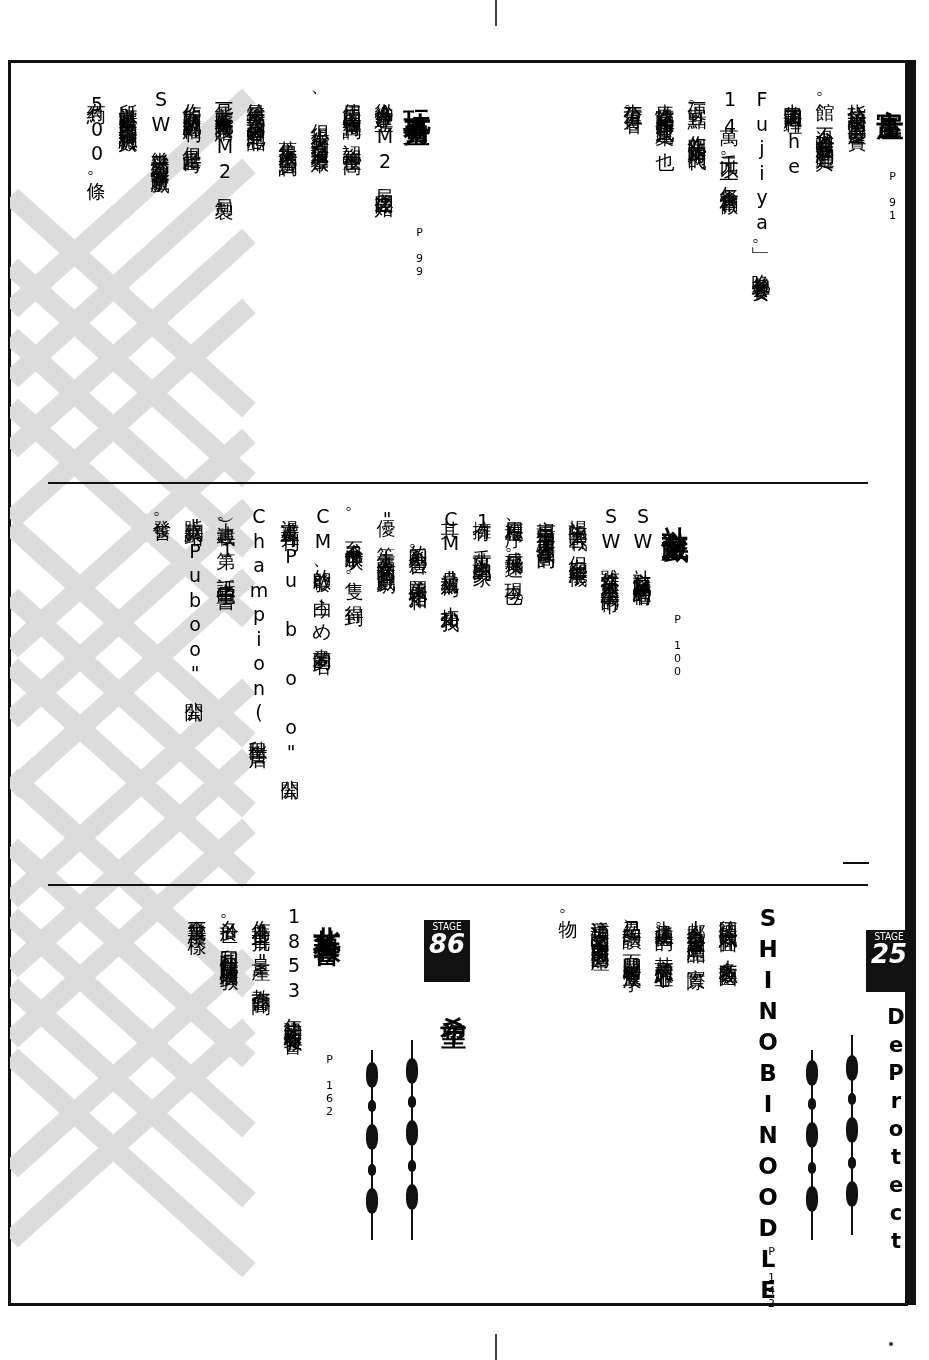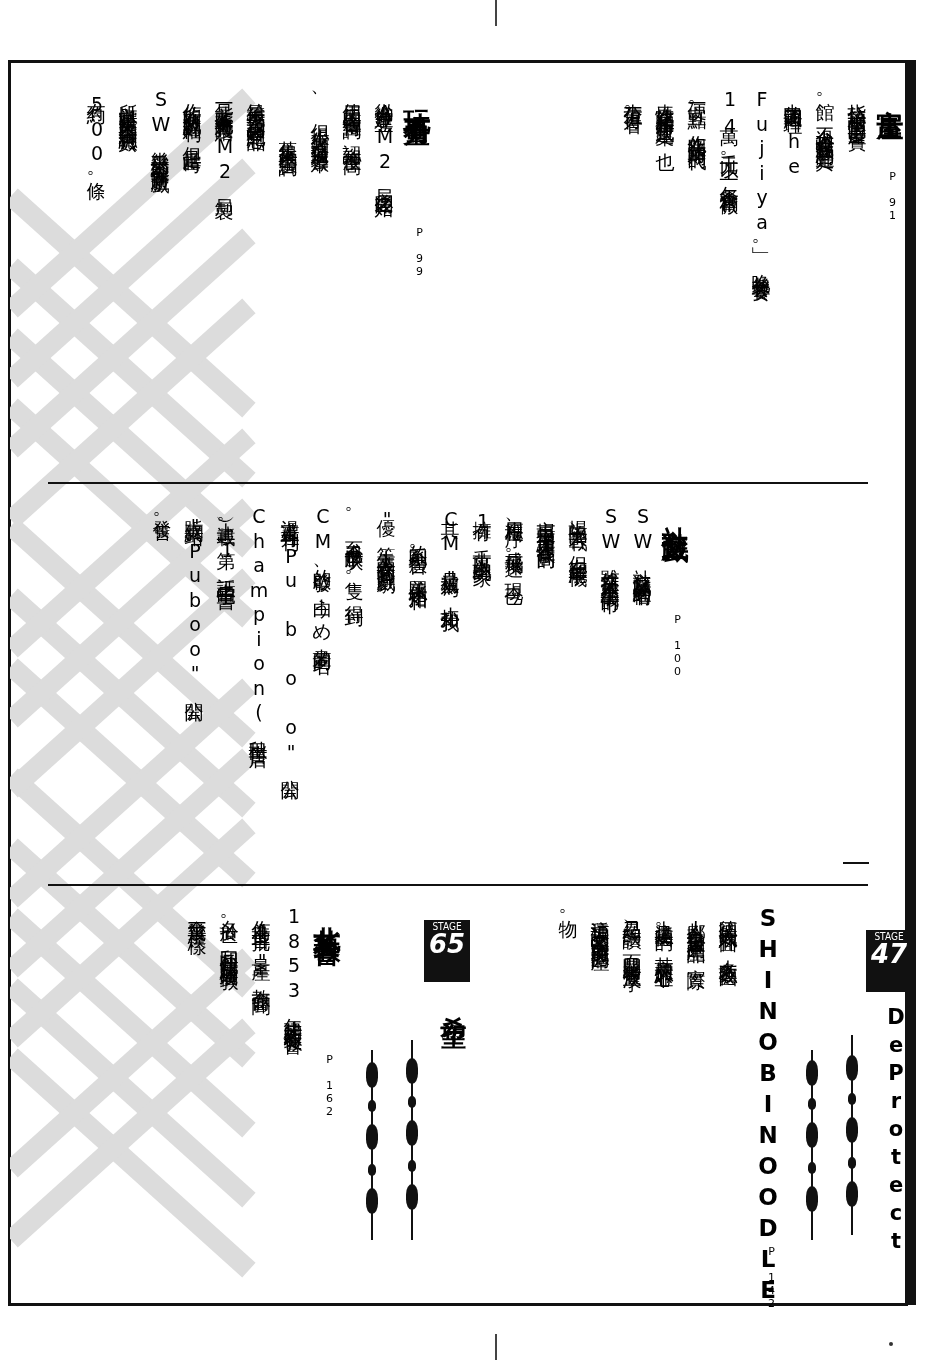--- a/index.html
+++ b/index.html
@@ -155,21 +155,21 @@
     <div class="vtext body-col" style="position:absolute;right:629px;top:505px;height:330px;">漫畫正在月刊"Pu b o o"公開</div>
     <div class="vtext body-col" style="position:absolute;right:661px;top:505px;height:330px;">Champion(秋田書店</div>
     <div class="vtext body-col" style="position:absolute;right:693px;top:505px;height:330px;">）上連載。第1話正由電子書</div>
     <div class="vtext body-col" style="position:absolute;right:725px;top:505px;height:330px;">販賣網站"Puboo"公開</div>
     <div class="vtext body-col" style="position:absolute;right:757px;top:505px;height:330px;">發售。</div>
   </div>
 
   <div>
     <div class="stage" style="right:17px;top:930px;">
       <div class="s-label">STAGE</div>
-      <div class="s-num">47</div>
+      <div class="s-num">25</div>
     </div>
 
     <div class="vstack" style="position:absolute;right:21px;top:1005px;height:230px;font-size:21px;">DeProtect</div>
 
     <div class="bead-line" style="right:70px;top:1035px;height:200px;">
       <div class="ln"></div>
       <div class="bead" style="top:20px;"></div>
       <div class="bead small" style="top:58px;"></div>
       <div class="bead" style="top:82px;"></div>
       <div class="bead small" style="top:122px;"></div>
@@ -191,21 +191,21 @@
     <div class="vtext body-col" style="position:absolute;right:223px;top:905px;height:350px;">人都以為這是日本的產品、實際</div>
     <div class="vtext body-col" style="position:absolute;right:255px;top:905px;height:350px;">上這是德國的。其商標刃心並不</div>
     <div class="vtext body-col" style="position:absolute;right:287px;top:905px;height:350px;">是忍的誤讀、而是開發者被漢字</div>
     <div class="vtext body-col" style="position:absolute;right:319px;top:905px;height:350px;">這種表詞文字的深奧所震撼的產</div>
     <div class="vtext body-col" style="position:absolute;right:351px;top:905px;height:350px;">物。</div>
   </div>
 
   <div>
     <div class="stage" style="right:459px;top:920px;">
       <div class="s-label">STAGE</div>
-      <div class="s-num">65</div>
+      <div class="s-num">86</div>
     </div>
 
     <div class="vtext kibou" style="position:absolute;right:462px;top:995px;height:90px;">希望</div>
 
     <div class="bead-line" style="right:510px;top:1040px;height:200px;">
       <div class="ln"></div>
       <div class="bead" style="top:18px;"></div>
       <div class="bead small" style="top:56px;"></div>
       <div class="bead" style="top:80px;"></div>
       <div class="bead small" style="top:120px;"></div>

